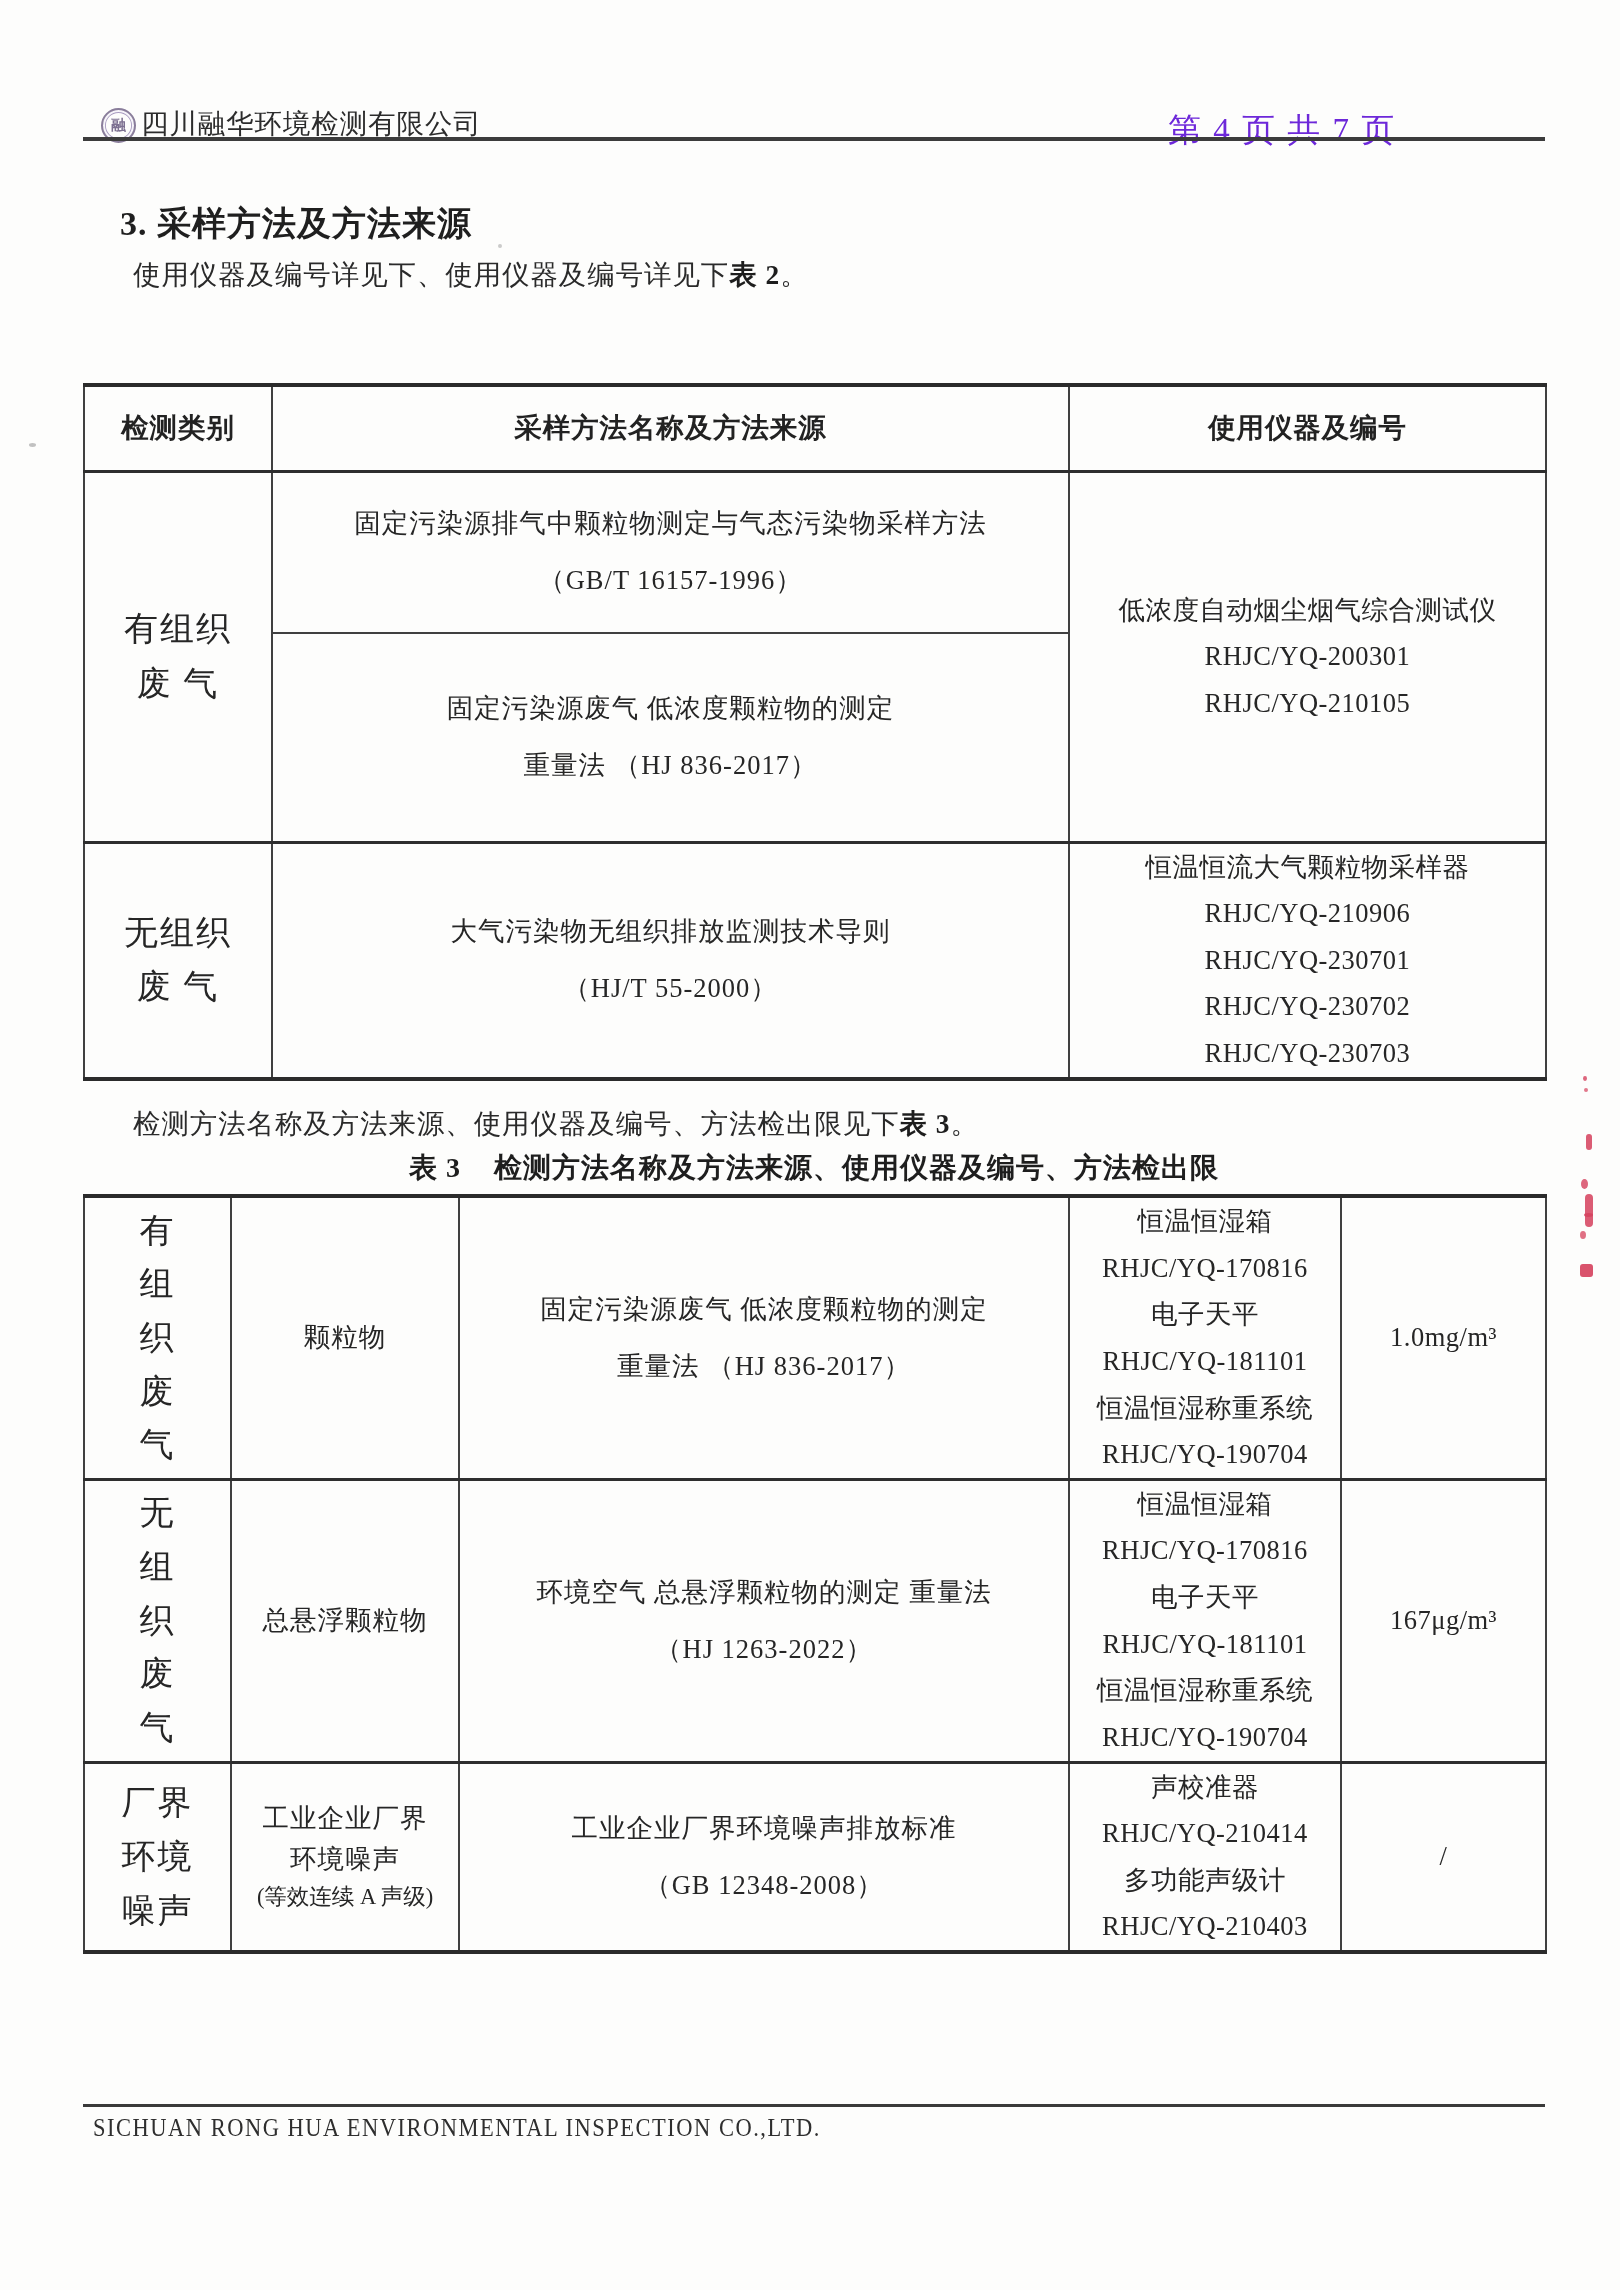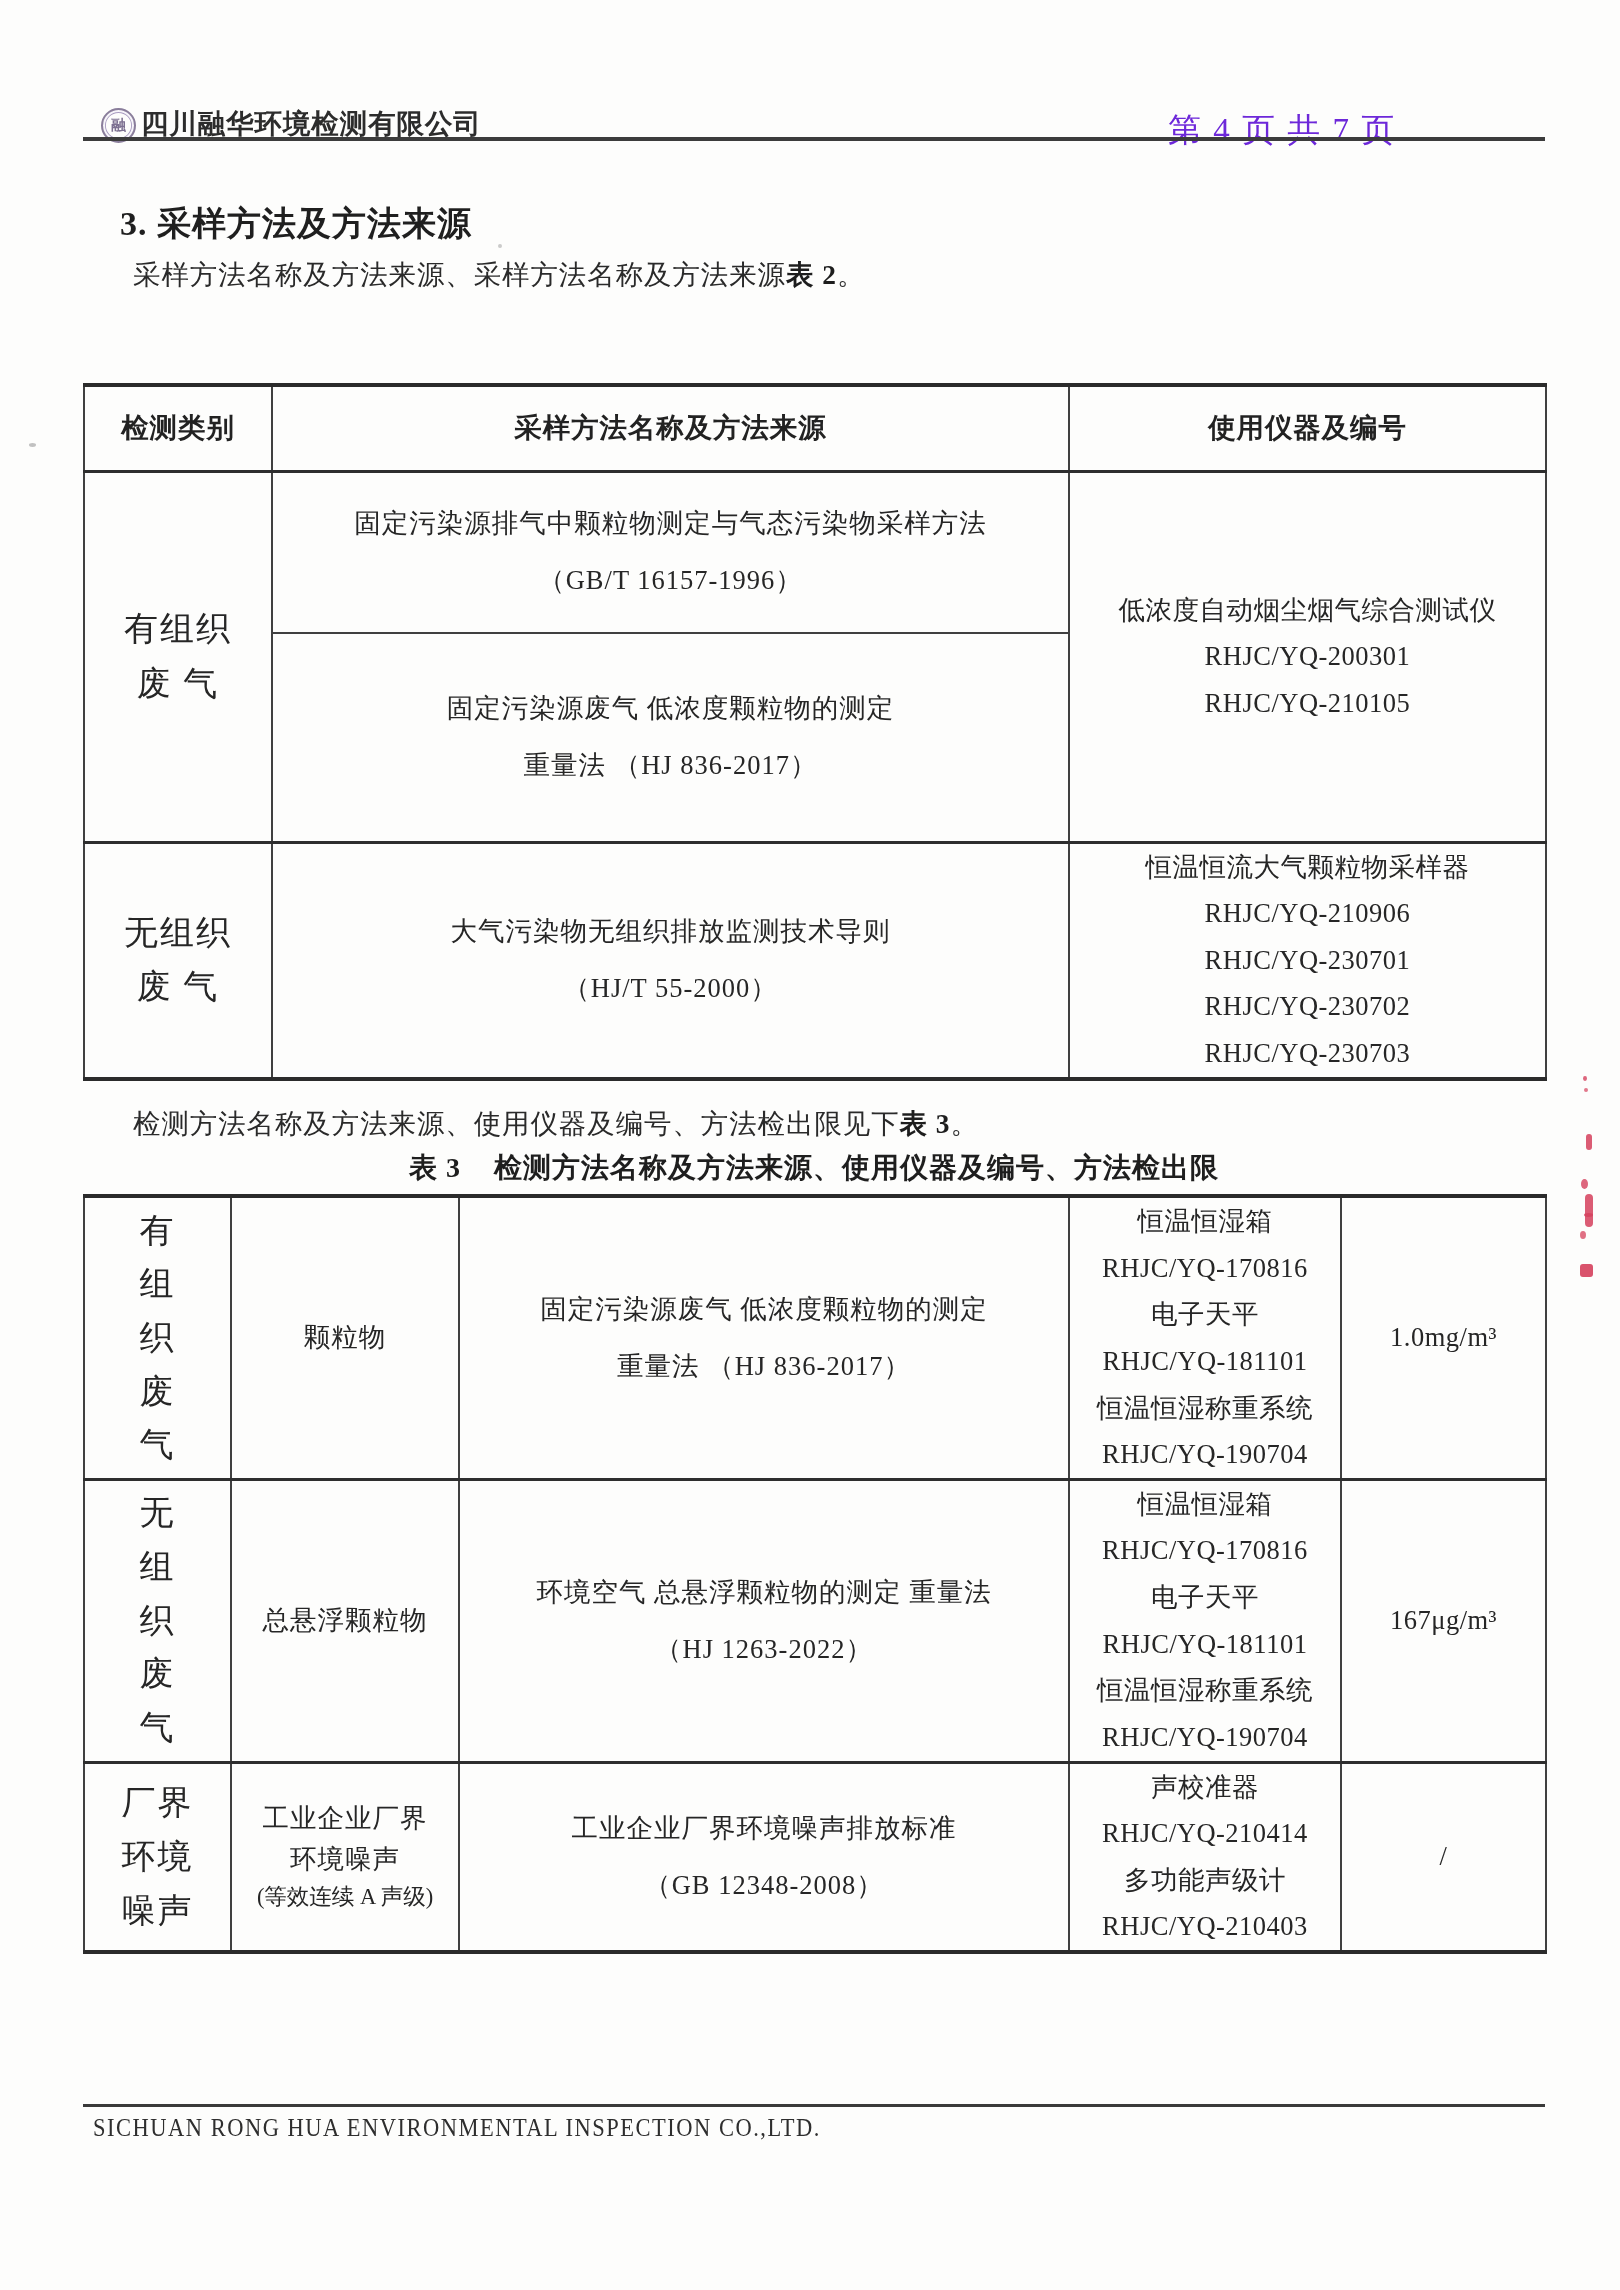--- a/index.html
+++ b/index.html
@@ -12,21 +12,21 @@
     overflow:hidden;
   }
   
   .hdr-logo{
     position:absolute;left:101px;top:108px;width:31px;height:31px;
     border:2px solid #8a7e9b;border-radius:50%;
     display:flex;align-items:center;justify-content:center;
     color:#7d7191;font-size:14.7px;font-weight:bold;
     box-shadow:inset 0 0 0 2px #f7f5fa, inset 0 0 0 2.9px #a99cc0;
   }
-  .hdr-company{position:absolute;left:141px;top:106px;font-size:27.4px;letter-spacing:1px;color:#2c2c2c;font-weight:bold;}
+  .hdr-company{position:absolute;left:141px;top:106px;font-size:27.4px;letter-spacing:1px;color:#2c2c2c;}
   .hdr-docnum{position:absolute;left:576px;top:106px;font-size:27.4px;letter-spacing:1px;color:#242424;}
   .hdr-pageinfo{position:absolute;left:1168px;top:108px;font-size:33px;letter-spacing:2px;color:#6d28d9;}
   .hdr-rule{position:absolute;left:83px;top:137px;width:1462px;height:3.9px;background:#3c3c3c;}
   
   .sec-heading{position:absolute;left:93px;margin:0;font-size:34px;font-weight:bold;color:#1f1f1f;letter-spacing:1px;}
   .sec3-heading{top:201px;margin-left:27px;}
   .sec4-heading{top:1045px;}
   .intro{position:absolute;left:133px;margin:0;font-size:27.4px;color:#2a2a2a;letter-spacing:1px;}
   .intro3{top:257px;}
   .intro4{top:1106px;}
@@ -84,21 +84,21 @@
 <div class="page">
 
   <div class="hdr-logo">
     <span>融</span>
   </div>
   <div class="hdr-company">四川融华环境检测有限公司</div>
   <div class="hdr-pageinfo">第 4 页 共 7 页</div>
   <div class="hdr-rule"></div>
 
   <h2 class="sec-heading sec3-heading">3. 采样方法及方法来源</h2>
-  <p class="intro intro3"><span>采样方法名称及方法来源、采样方法名称及方法来源</span><b>表 2</b><span>。</span></p>
+  <p class="intro intro3"><span>使用仪器及编号详见下、使用仪器及编号详见下</span><b>表 2</b><span>。</span></p>
 
   <table class="doc t2">
     <colgroup>
         <col style="width:188px">
         <col style="width:797px">
         <col style="width:477px">
       </colgroup>
     <tbody>
         <tr class="hdr-row" style="height:86px">
       <th>检测类别</th>

